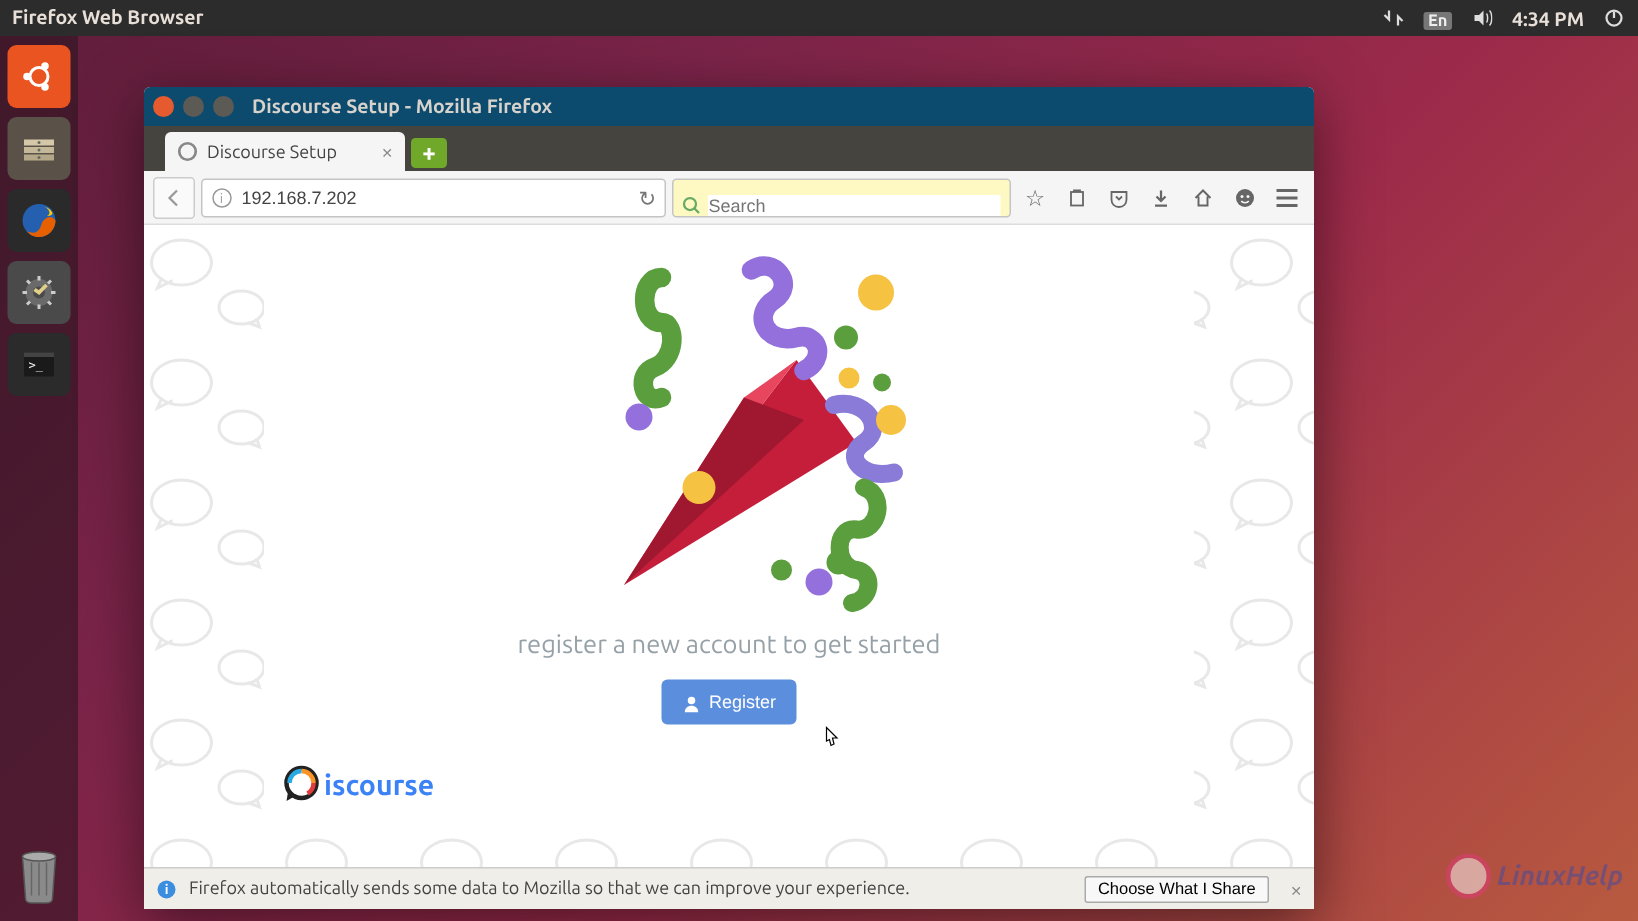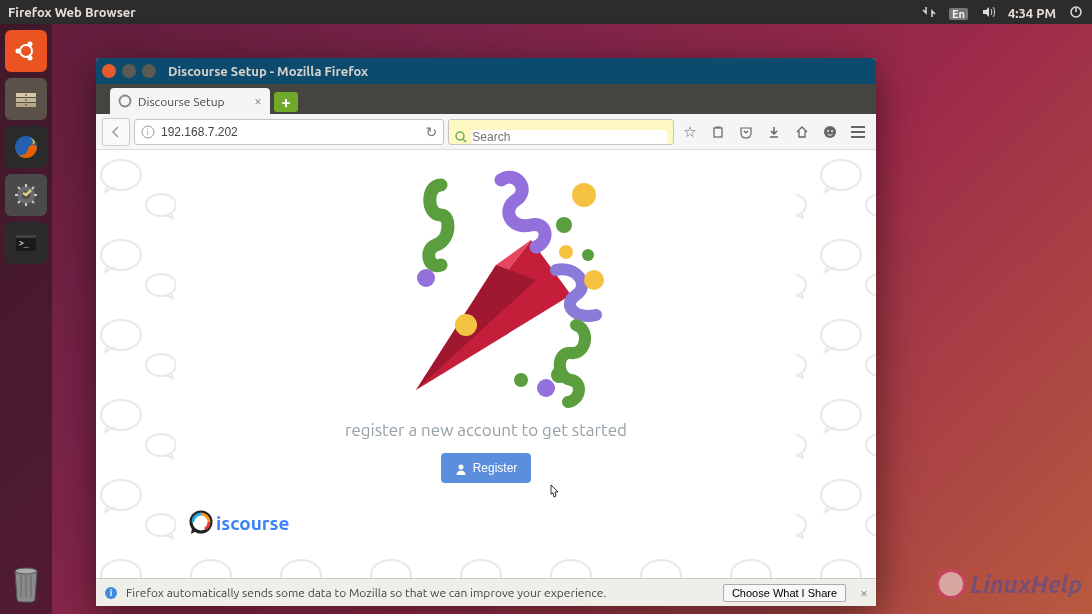--- a/index.html
+++ b/index.html
@@ -52,21 +52,21 @@
     .party-emoji { width: 260px; height: 260px; margin-top: 0; }
     .subtitle { color:#95a0a7; font-size: 17px; margin-top: 10px; }
     .register-btn { margin-top: 14px; background:#5b8fdd; color:#fff; border:none; border-radius:4px; padding: 8px 14px; font-size:12px; display:flex; align-items:flex-end; gap:6px; cursor:pointer; }
     .cursor { position:absolute; left:370px; top:334px; width:16px; height:16px; }
     .brand { position:absolute; left:92px; bottom:42px; display:flex; align-items:center; gap:2px; font-size:19px; font-weight:700; color:#3b82f6; }
 
     .infobar { height: 28px; background: #f0eee8; border-top:1px solid #ccc; display:flex; align-items:center; padding:0 8px; gap:8px; font-size:12px; color:#444; }
     .infobar-btn { margin-left:auto; border:1px solid #aaa; background:#f8f8f8; padding:2px 8px; font-size:11px; border-radius:2px; }
     .infobar-close { color:#888; font-size:14px; margin-left:6px; }
 
-    .watermark { position:absolute; right:10px; bottom:15px; color:#3a4aa8; font-size:24px; font-style:italic; font-weight:700; opacity:.5; display:flex; align-items:center; gap:4px; }
+    .watermark { position:absolute; right:10px; bottom:15px; color:#3a4aa8; font-size:18px; font-style:italic; font-weight:700; opacity:.5; display:flex; align-items:center; gap:4px; }
     .watermark-icon { width:30px; height:30px; border-radius:50%; border:3px solid #e13a7a; background:#fff; }
   </style>
 </head>
 <body>
 
 <div class="topbar">
   <div class="topbar-left">
     <span>Firefox Web Browser</span>
   </div>
   <div class="topbar-right">

